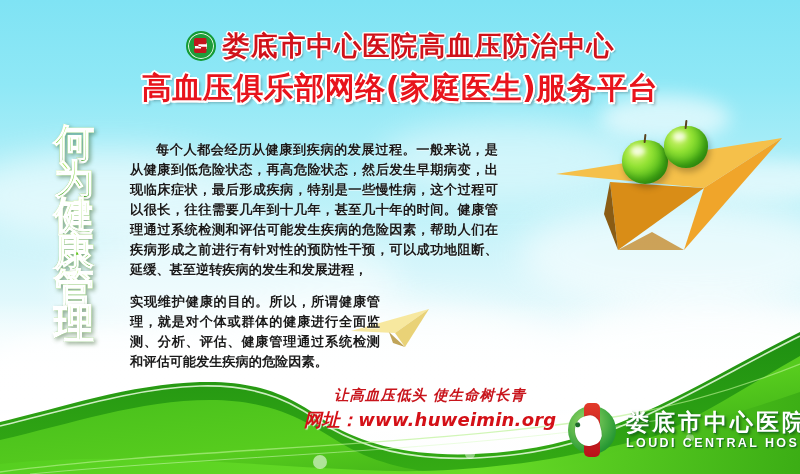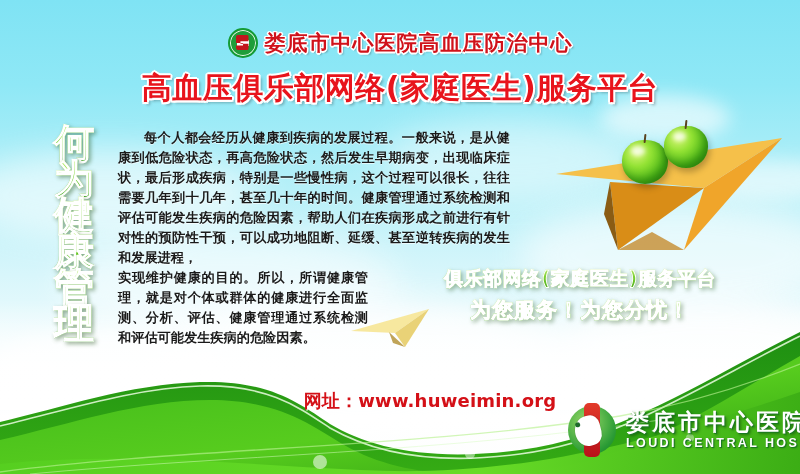--- a/index.html
+++ b/index.html
@@ -36,21 +36,21 @@
     position:relative;flex:0 0 auto;
   }
   #emblem:after{
     content:"";position:absolute;left:6px;top:5px;width:13px;height:15px;
     background:#c3161c;
     clip-path:polygon(0 0,100% 0,100% 42%,38% 42%,38% 58%,100% 58%,100% 100%,0 100%,0 70%,58% 70%,58% 54%,0 54%);
     border-radius:2px;
   }
   .t1{
     font-family:"DejaVu Sans","Liberation Sans",sans-serif;
-    font-size:21px;font-weight:bold;letter-spacing:1px;
+    font-size:27px;font-weight:bold;letter-spacing:1px;
     color:#d0121a;
     text-shadow:
       -1px -1px 0 #fff, 1px -1px 0 #fff, -1px 1px 0 #fff, 1px 1px 0 #fff,
       0 -1.5px 0 #fff, 0 1.5px 0 #fff, -1.5px 0 0 #fff, 1.5px 0 0 #fff,
       2px 2px 2px rgba(0,0,0,.28);
     white-space:nowrap;
   }
   #title-row2{top:68px;}
   .t2{
     font-family:"DejaVu Sans","Liberation Sans",sans-serif;
@@ -79,21 +79,21 @@
   }
 
   
   #body-text{
     position:absolute;left:118px;top:128px;width:392px;
     font-family:"DejaVu Sans","Liberation Sans",sans-serif;
     font-size:13.2px;line-height:20px;font-weight:bold;
     color:#1a1a1a;text-align:justify;
     text-shadow:0 1px 0 rgba(255,255,255,.6);
   }
-  #body-text p{margin:0;}
+  #body-text p{margin:12px;}
   #body-text .narrow{display:block;width:250px;}
 
   
   #promo{position:absolute;left:420px;top:266px;width:320px;text-align:center;}
   .promo-line{
     font-family:"DejaVu Sans","Liberation Sans",sans-serif;
     font-weight:bold;
     background:linear-gradient(180deg,#cdf28a 0%,#7ed132 40%,#3aa314 100%);
     -webkit-background-clip:text;background-clip:text;color:transparent;
     -webkit-text-stroke:1px #ffffff;
@@ -110,20 +110,21 @@
     font-size:14.5px;font-weight:bold;color:#c8151c;
     letter-spacing:1px;white-space:nowrap;font-style:italic;
     text-shadow:1px 1px 1px rgba(255,255,255,.9);
   }
   #website{
     margin-top:3px;
     font-family:"DejaVu Sans","Liberation Sans",sans-serif;
     font-size:18px;font-weight:bold;color:#d41017;
     white-space:nowrap;letter-spacing:.2px;
     text-shadow:1px 1px 1px rgba(255,255,255,.9);
+    font-style:italic;
   }
 
   
   #hospital-logo{
     position:absolute;left:566px;top:404px;
     display:flex;align-items:center;gap:8px;
   }
   #logo-mark{
     position:relative;width:52px;height:52px;flex:0 0 auto;
   }
@@ -229,24 +230,20 @@
     <span class="vchar">康</span>
     <span class="vchar">管</span>
     <span class="vchar">理</span>
   </div>
 
   <div id="body-text">
     <p style="text-indent:26px;">每个人都会经历从健康到疾病的发展过程。一般来说，是从健康到低危险状态，再高危险状态，然后发生早期病变，出现临床症状，最后形成疾病，特别是一些慢性病，这个过程可以很长，往往需要几年到十几年，甚至几十年的时间。健康管理通过系统检测和评估可能发生疾病的危险因素，帮助人们在疾病形成之前进行有针对性的预防性干预，可以成功地阻断、延缓、甚至逆转疾病的发生和发展进程，</p>
     <p class="narrow">实现维护健康的目的。所以，所谓健康管理，就是对个体或群体的健康进行全面监测、分析、评估、健康管理通过系统检测和评估可能发生疾病的危险因素。</p>
   </div>
 
-  <div id="promo">
-    <div class="promo-line" id="promo-line1">俱乐部网络(家庭医生)服务平台</div>
-    <div class="promo-line" id="promo-line2">为您服务！为您分忧！</div>
-  </div>
 
   <svg style="position:absolute;left:0;top:330px;" width="800" height="144" viewBox="0 0 800 144">
     <defs>
       <linearGradient id="gdark" x1="0" y1="0" x2="0" y2="1">
         <stop offset="0%" stop-color="#1e8f12"></stop>
         <stop offset="100%" stop-color="#35ab14"></stop>
       </linearGradient>
       <linearGradient id="gmid" x1="0" y1="0" x2="1" y2="1">
         <stop offset="0%" stop-color="#3fb81b"></stop>
         <stop offset="55%" stop-color="#57cc1e"></stop>
@@ -269,20 +266,21 @@
 
     <path d="M0,142 C180,118 420,118 620,86 C700,72 760,50 800,34" fill="none" stroke="#b8f191" stroke-width="1.3" opacity=".65"></path>
     <path d="M30,144 C220,126 450,122 660,90" fill="none" stroke="#d8fbc2" stroke-width="1" opacity=".5"></path>
 
     <circle cx="320" cy="132" r="7" fill="#ffffff" opacity=".55"></circle>
     <circle cx="470" cy="124" r="5" fill="#ffffff" opacity=".45"></circle>
     <circle cx="690" cy="108" r="4" fill="#ffffff" opacity=".4"></circle>
   </svg>
 
   <div id="slogan-block">
+    <div id="slogan">让高血压低头  使生命树长青</div>
     <div id="website">网址：www.huweimin.org</div>
   </div>
 
   <div id="hospital-logo">
     <span id="logo-mark">
       <span class="ring"></span>
       <span class="redbar"></span>
       <span class="swan"></span>
     </span>
     <span id="logo-text">

